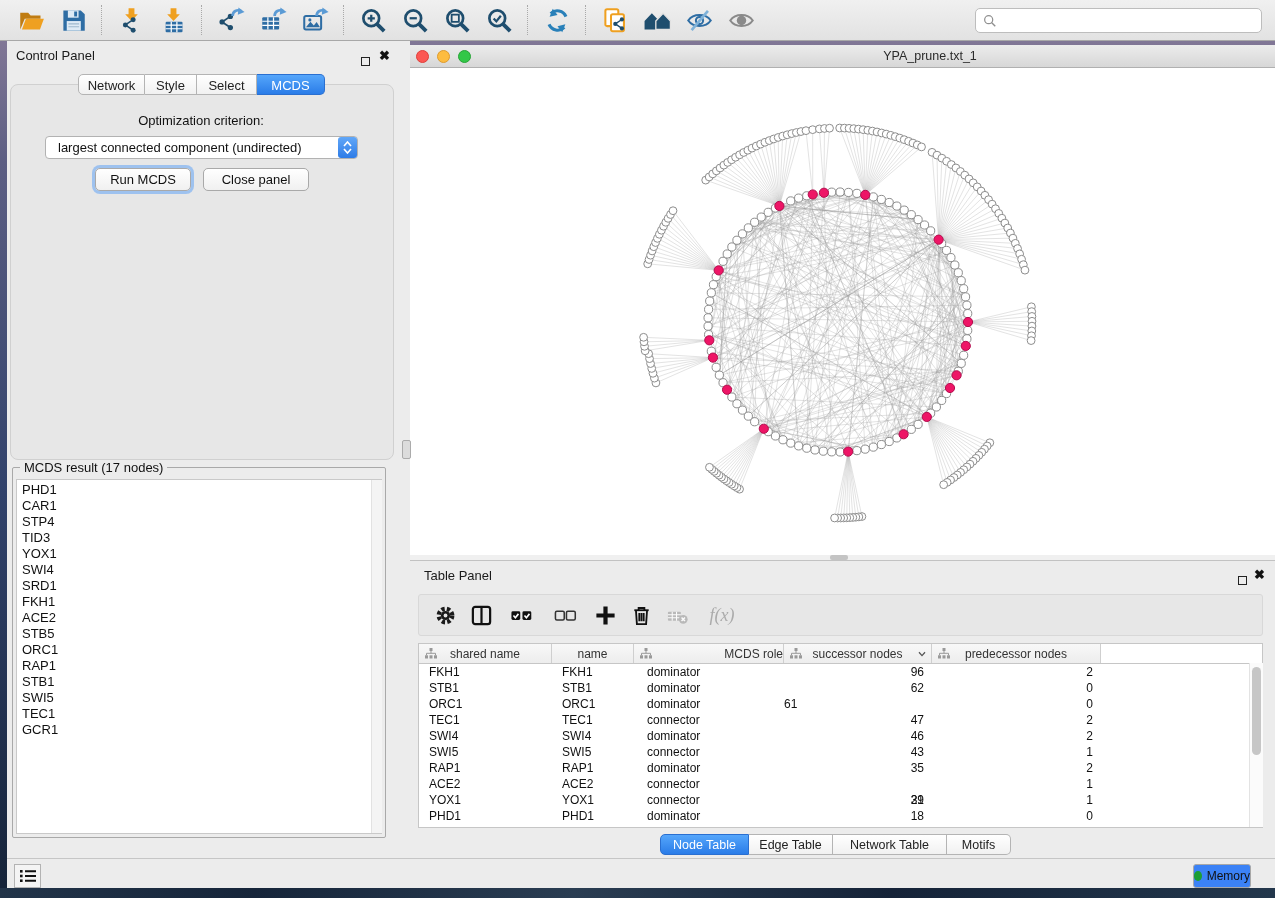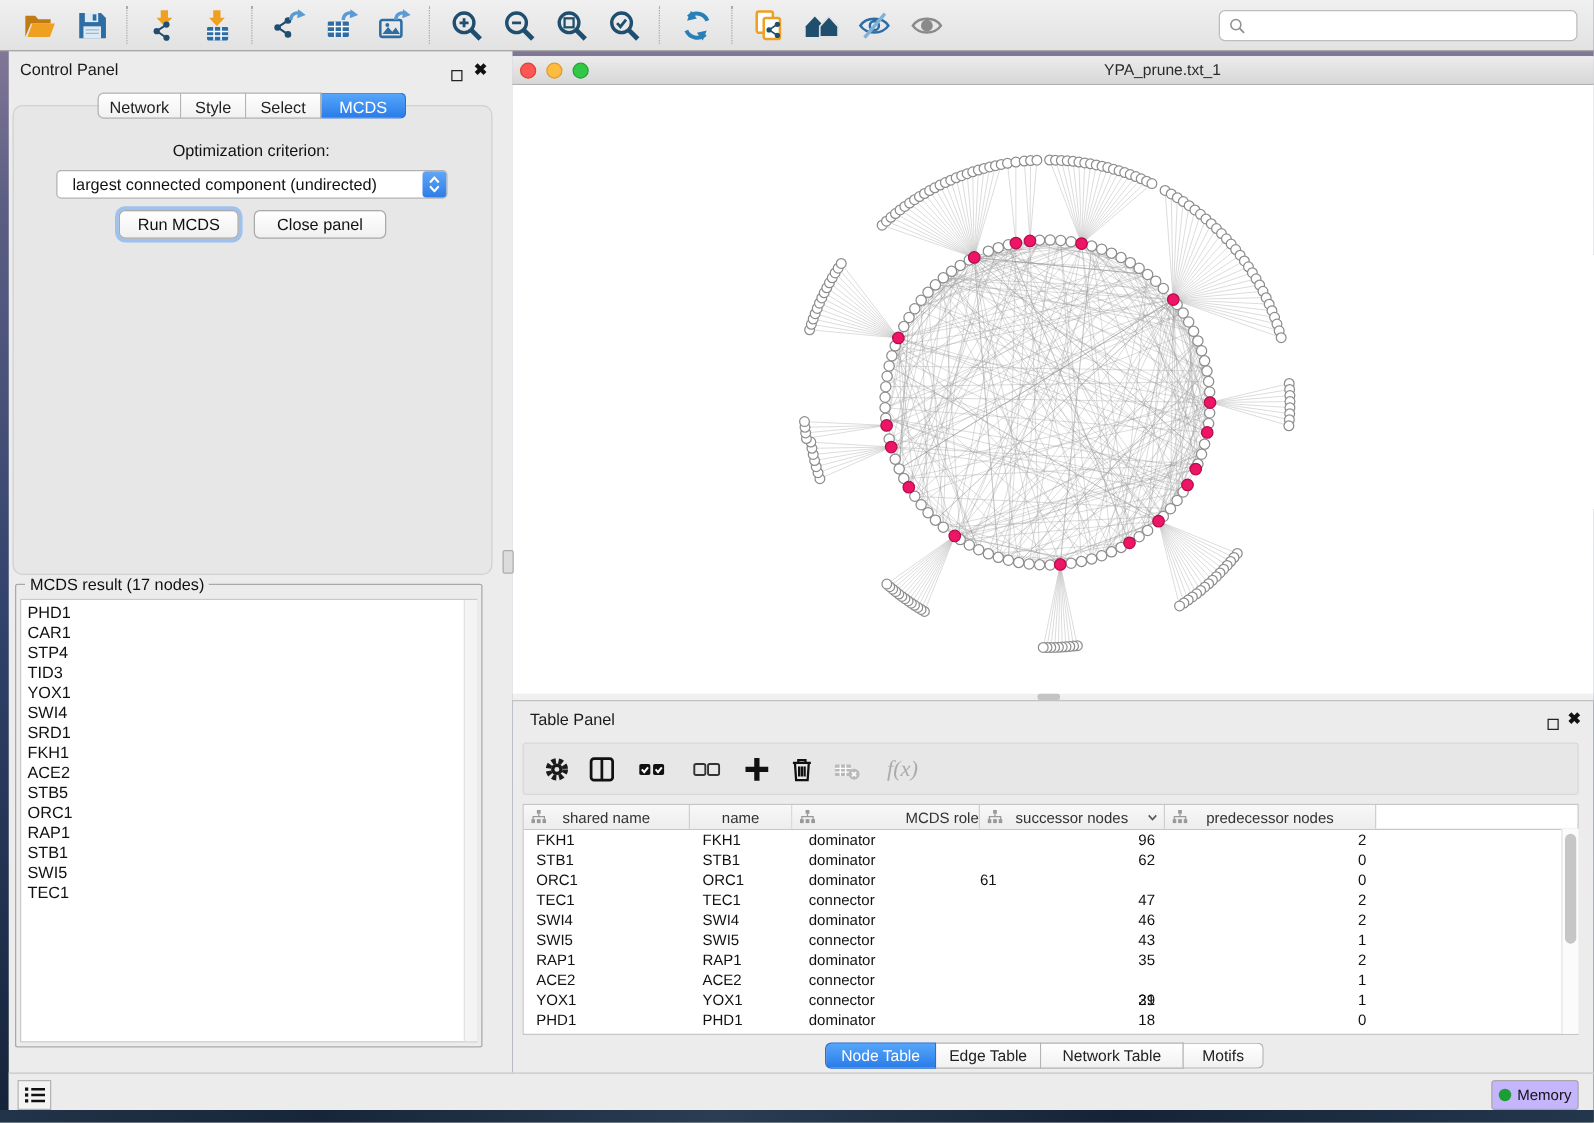--- a/index.html
+++ b/index.html
@@ -100,21 +100,21 @@
   .trow{display:flex;height:16px;font-size:12px;color:#111;align-items:center;}
   .tcell{box-sizing:border-box;white-space:nowrap;overflow:hidden;}
   #nt-track{left:1249px;top:663px;width:13px;height:164px;background:#fbfbfb;border-left:1px solid #e3e3e3;}
   #nt-thumb{left:1251.5px;top:667px;width:9px;height:88px;background:#c6c6c6;border-radius:5px;}
   #tp-tabs{left:660px;top:834px;}
   #tp-tabs .tab{font-size:12.5px;height:21px;line-height:21px;}
   
   #status-bar{left:7px;top:858px;width:1268px;height:30px;background:#ececec;border-top:1px solid #c6c6c6;box-sizing:border-box;}
   #list-btn{left:14px;top:864px;width:27px;height:24px;background:#f4f4f4;border:1px solid #b3b3b3;
     display:flex;align-items:center;justify-content:center;box-sizing:border-box;}
-  #memory-btn{left:1193px;top:864px;width:70px;height:24px;background:#c4b5fd;border:1px solid #a8a8a8;border-radius:3px;
+  #memory-btn{left:1193px;top:864px;width:58px;height:24px;background:#3b82f6;border:1px solid #a8a8a8;border-radius:3px;
     display:flex;align-items:center;justify-content:center;gap:5px;font-size:12px;color:#111;box-sizing:border-box;}
   #memory-dot{width:10px;height:10px;border-radius:50%;background:#1d9e34;}
   #wallpaper-bottom{left:0px;top:888px;width:1275px;height:10px;
     background:linear-gradient(90deg,#223449,#16253a 20%,#2a3d52 45%,#152338 70%,#23374c);}
 </style>
 </head>
 <body>
 
 <div id="main-toolbar" class="abs">
     <div class="tb-btn">
@@ -323,20 +323,21 @@
     <div class="list-item">SWI4</div>
     <div class="list-item">SRD1</div>
     <div class="list-item">FKH1</div>
     <div class="list-item">ACE2</div>
     <div class="list-item">STB5</div>
     <div class="list-item">ORC1</div>
     <div class="list-item">RAP1</div>
     <div class="list-item">STB1</div>
     <div class="list-item">SWI5</div>
     <div class="list-item">TEC1</div>
+    <div class="list-item">GCR1</div>
   </div>
 <div id="mcds-track" class="abs"></div>
 
 <div id="net-win" class="abs"></div>
 <div id="net-titlebar" class="abs"></div>
 <span id="light-close" class="abs light"></span>
 <span id="light-min" class="abs light"></span>
 <span id="light-zoom" class="abs light"></span>
 <div id="net-title" class="abs">YPA_prune.txt_1</div>
 <svg id="net-canvas" class="abs" viewBox="0 0 865 487">

